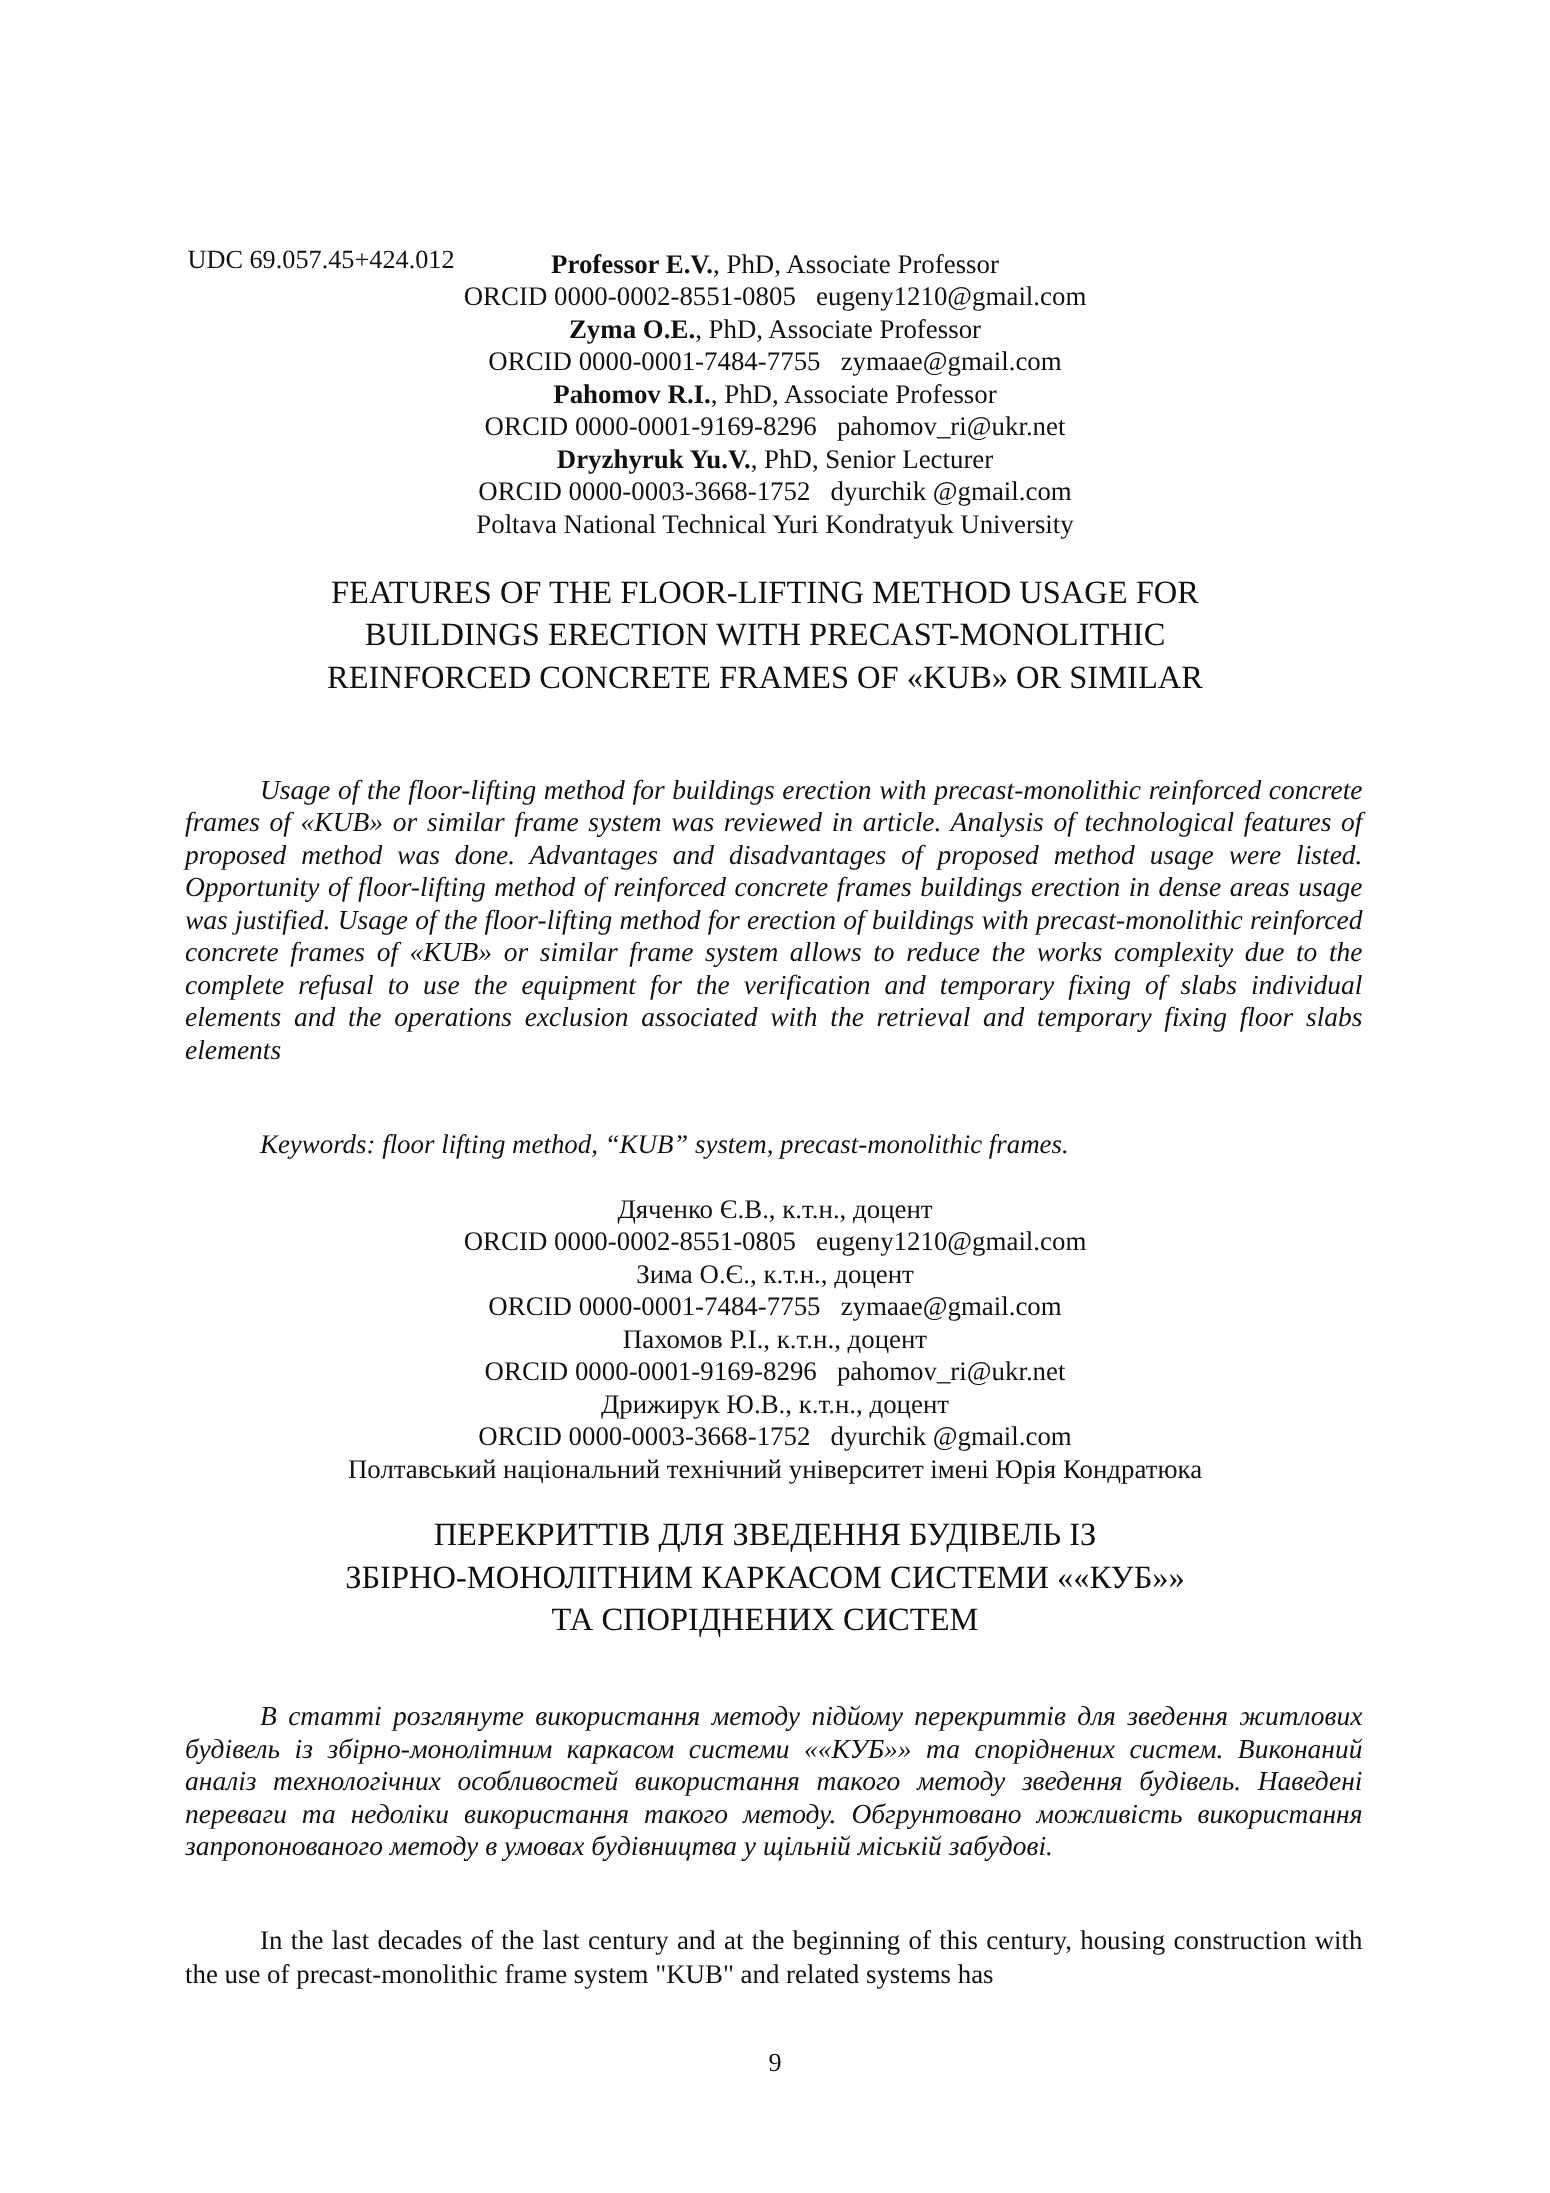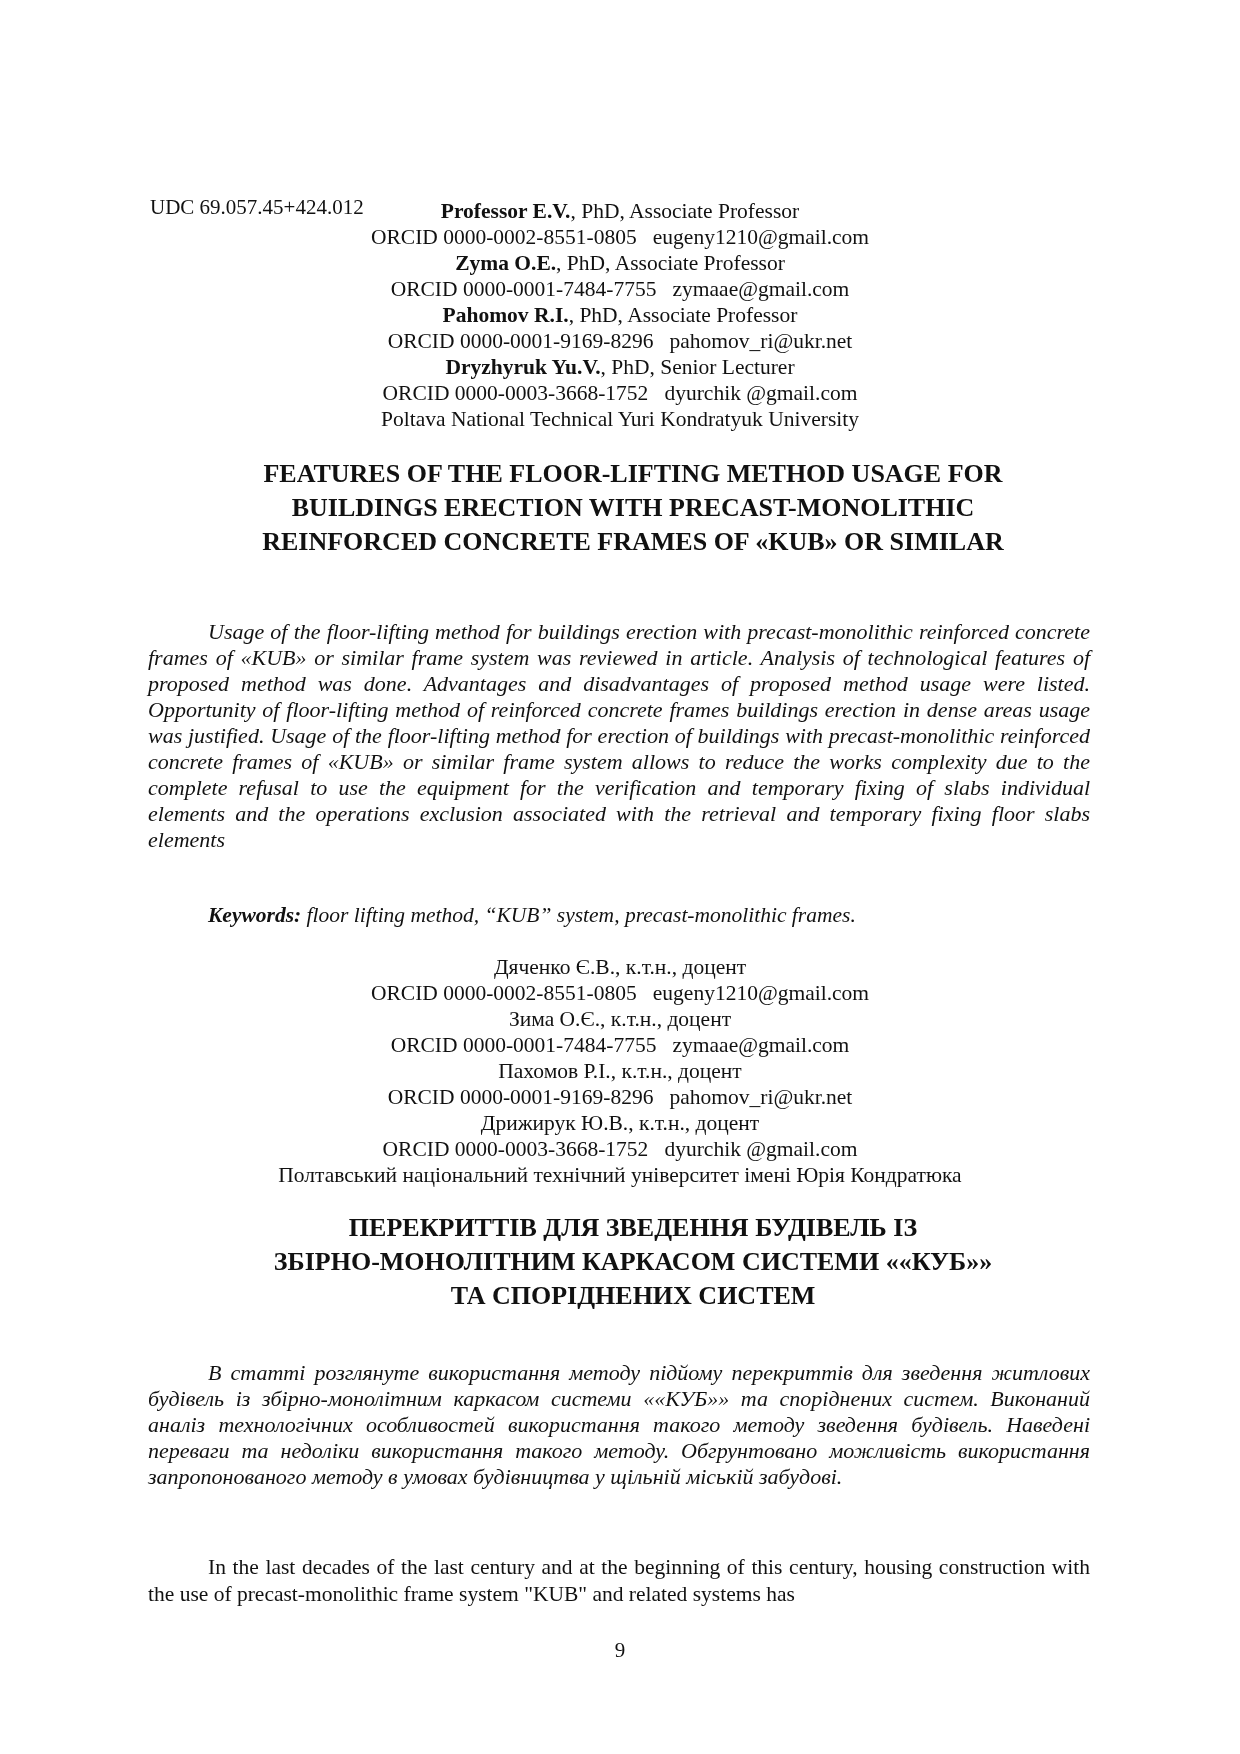--- a/index.html
+++ b/index.html
@@ -3,26 +3,26 @@
 <meta charset="utf-8">
 <style>
   html, body { margin: 0; padding: 0; background: #ffffff; }
   body { width: 1240px; height: 1754px; position: relative; overflow: hidden;
          font-family: "Liberation Serif", "DejaVu Serif", serif; color: #111111; }
   .abs { position: absolute; }
   .udc { left: 150px; top: 146px; font-weight: normal; font-size: 21px; line-height: 26px; margin-top: 48px; }
   .center-block { left: 148px; width: 944px; text-align: center; font-size: 21.5px; line-height: 26px; }
   .center-block .line { display: block; white-space: pre; }
   .b { font-weight: bold; }
-  .title { left: 161px; width: 944px; text-align: center; font-weight: bold; font-size: 26px; line-height: 34px; }
+  .title { left: 140px; width: 944px; text-align: center; font-weight: normal; font-size: 26px; line-height: 34px; }
   .title .line { display: block; }
   .abstract { left: 148px; width: 942px; font-style: italic; font-size: 22px; line-height: 26px;
               text-align: justify; text-indent: 60px; margin: 0; }
   .keywords { left: 208px; font-size: 21.5px; line-height: 26px; font-style: italic; }
-  .keywords .kw-label { font-weight: bold; }
+  .keywords .kw-label { font-weight: normal; }
   .body-text { left: 148px; width: 942px; font-size: 21.5px; line-height: 27px; text-align: justify;
                text-indent: 60px; margin: 0; }
   .page-num { left: 600px; width: 40px; text-align: center; top: 1638px; font-size: 21px; }
 </style>
 </head>
 <body>
 
 <div class="abs udc">UDC 69.057.45+424.012</div>
 
 <div class="abs center-block" style="top:198px;">
@@ -62,15 +62,15 @@
 </div>
 
 <div class="abs title" style="top:1211px;">
   <span class="line">ПЕРЕКРИТТІВ ДЛЯ ЗВЕДЕННЯ БУДІВЕЛЬ ІЗ</span>
   <span class="line">ЗБІРНО-МОНОЛІТНИМ КАРКАСОМ СИСТЕМИ ««КУБ»»</span>
   <span class="line">ТА СПОРІДНЕНИХ СИСТЕМ</span>
 </div>
 
 <p class="abs abstract" style="top:1360px;">В статті розглянуте використання методу підйому перекриттів для зведення житлових будівель із збірно-монолітним каркасом системи ««КУБ»» та споріднених систем. Виконаний аналіз технологічних особливостей використання такого методу зведення будівель. Наведені переваги та недоліки використання такого методу. Обгрунтовано можливість використання запропонованого методу в умовах будівництва у щільній міській забудові.</p>
 
-<p class="abs body-text" style="top:1539px;margin-top:15px;">In the last decades of the last century and at the beginning of this century, housing construction with the use of precast-monolithic frame system "KUB" and related systems has</p>
+<p class="abs body-text" style="top:1539px;">In the last decades of the last century and at the beginning of this century, housing construction with the use of precast-monolithic frame system "KUB" and related systems has</p>
 
 <div class="abs page-num">9</div>
 
 </body></html>

